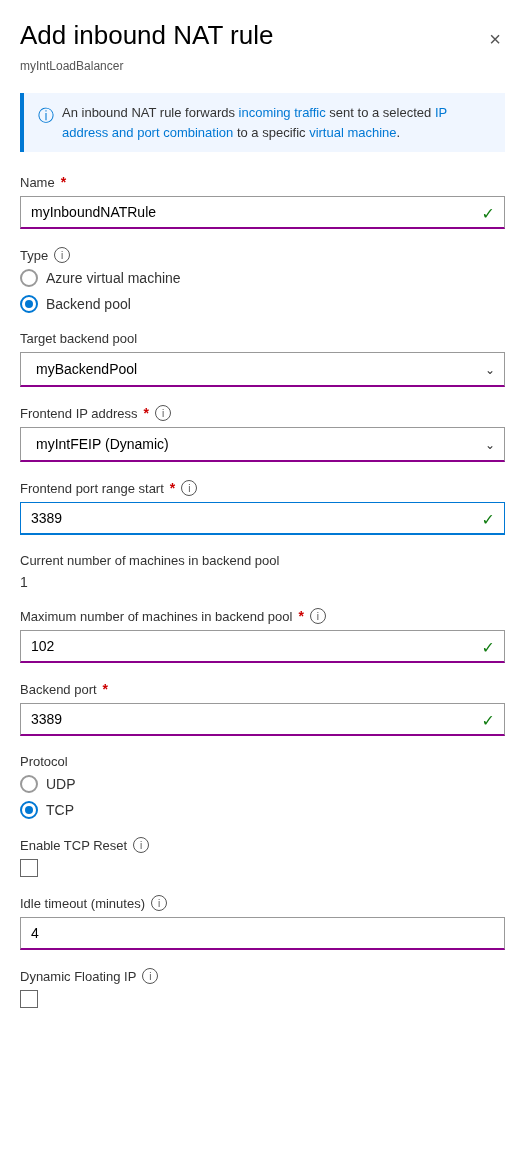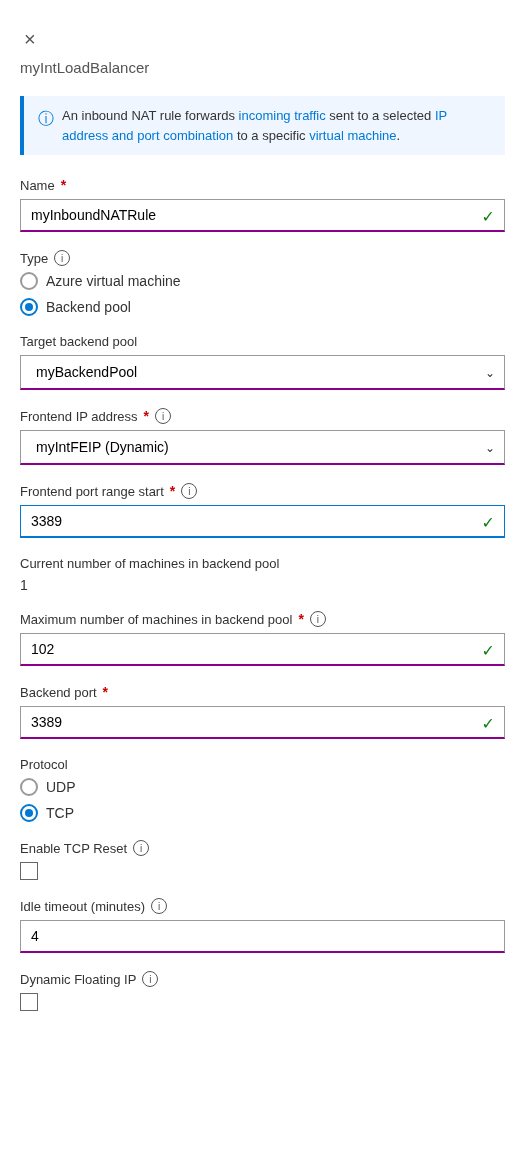--- a/index.html
+++ b/index.html
@@ -26,21 +26,21 @@
     .close-btn {
       background: none;
       border: none;
       font-size: 20px;
       cursor: pointer;
       color: #555;
       padding: 4px;
       margin-top: 4px;
     }
     .subtitle {
-      font-size: 15px;
+      font-size: 12px;
       color: #555;
       margin-bottom: 20px;
     }
     .info-box {
       background: #f0f6ff;
       border-left: 4px solid #0078d4;
       padding: 10px 14px;
       margin-bottom: 22px;
       font-size: 13px;
       color: #333;
@@ -202,20 +202,21 @@
       top: -1px;
       left: 1px;
       font-size: 14px;
       color: #0078d4;
     }
   </style>
 </head>
 <body>
 
 <div class="header">
+  <h1 class="title">Add inbound NAT rule</h1>
   <button class="close-btn">×</button>
 </div>
 <div class="subtitle">myIntLoadBalancer</div>
 
 <div class="info-box">
   <span class="info-icon">ⓘ</span>
   <span class="info-text">An inbound NAT rule forwards <span class="highlight">incoming traffic</span> sent to a selected <span class="highlight">IP address and port combination</span> to a specific <span class="highlight">virtual machine</span>.</span>
 </div>
 
 <div class="form-group">

